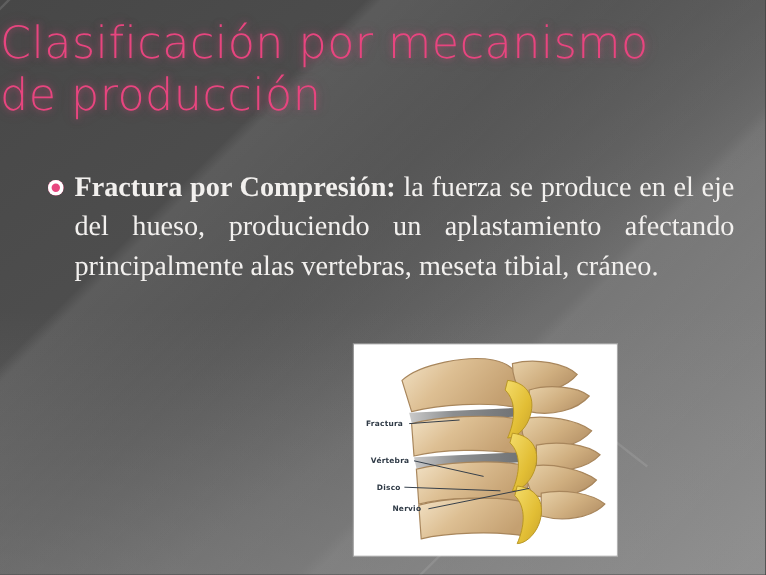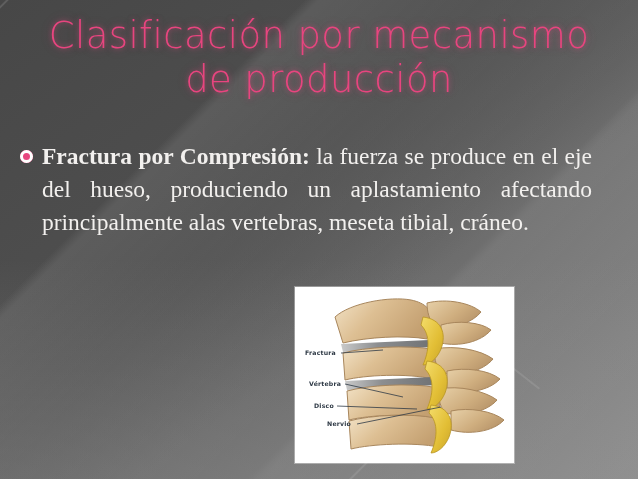--- a/index.html
+++ b/index.html
@@ -72,35 +72,34 @@
     left: 0; bottom: 0; width: 100%; height: 46%;
     background: linear-gradient(to bottom, rgba(150,150,150,0) 0%, rgba(150,150,150,0.30) 100%);
   }
 
   
   .title {
     position: absolute;
     left: 0;
     top: 14px;
     width: 638px;
-    text-align: center;
     color: #e8457f;
     font-family: "DejaVu Sans", sans-serif;
     font-weight: 300;
     font-size: 37px;
     line-height: 44px;
     letter-spacing: 0.4px;
     text-shadow: 0 0 5px rgba(232,69,127,0.55), 0 0 12px rgba(232,69,127,0.25);
     white-space: pre-line;
   }
 
   
   .body-block {
     position: absolute;
-    left: 20px;
+    left: 40px;
     top: 140px;
     width: 572px;
   }
   .bullet-row {
     display: flex;
     align-items: flex-start;
   }
   .bullet-icon {
     flex: 0 0 auto;
     width: 13px;

